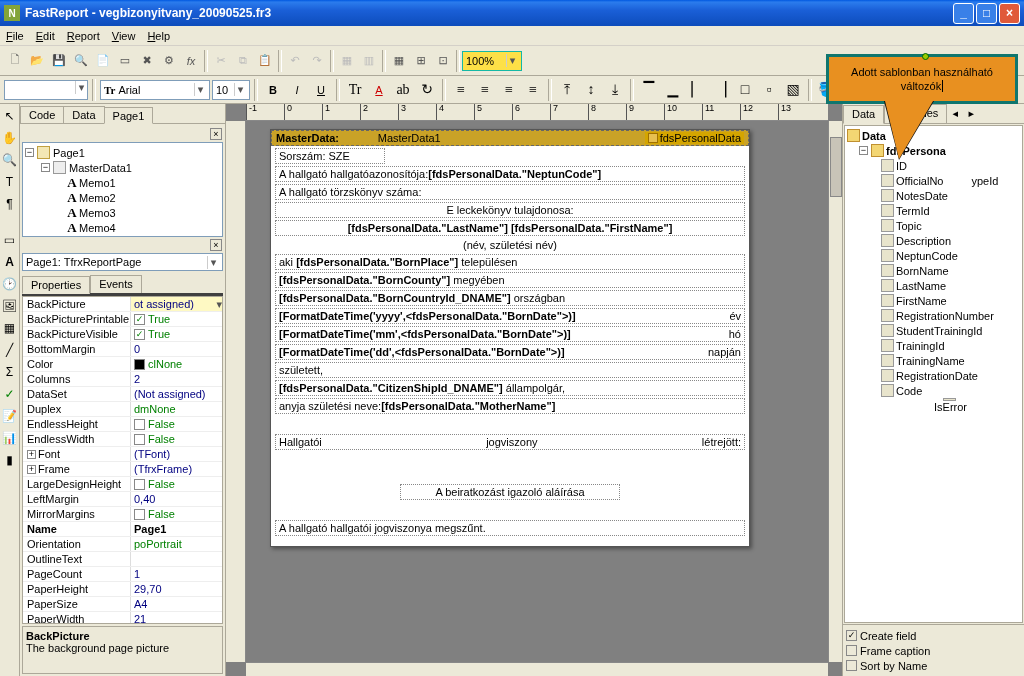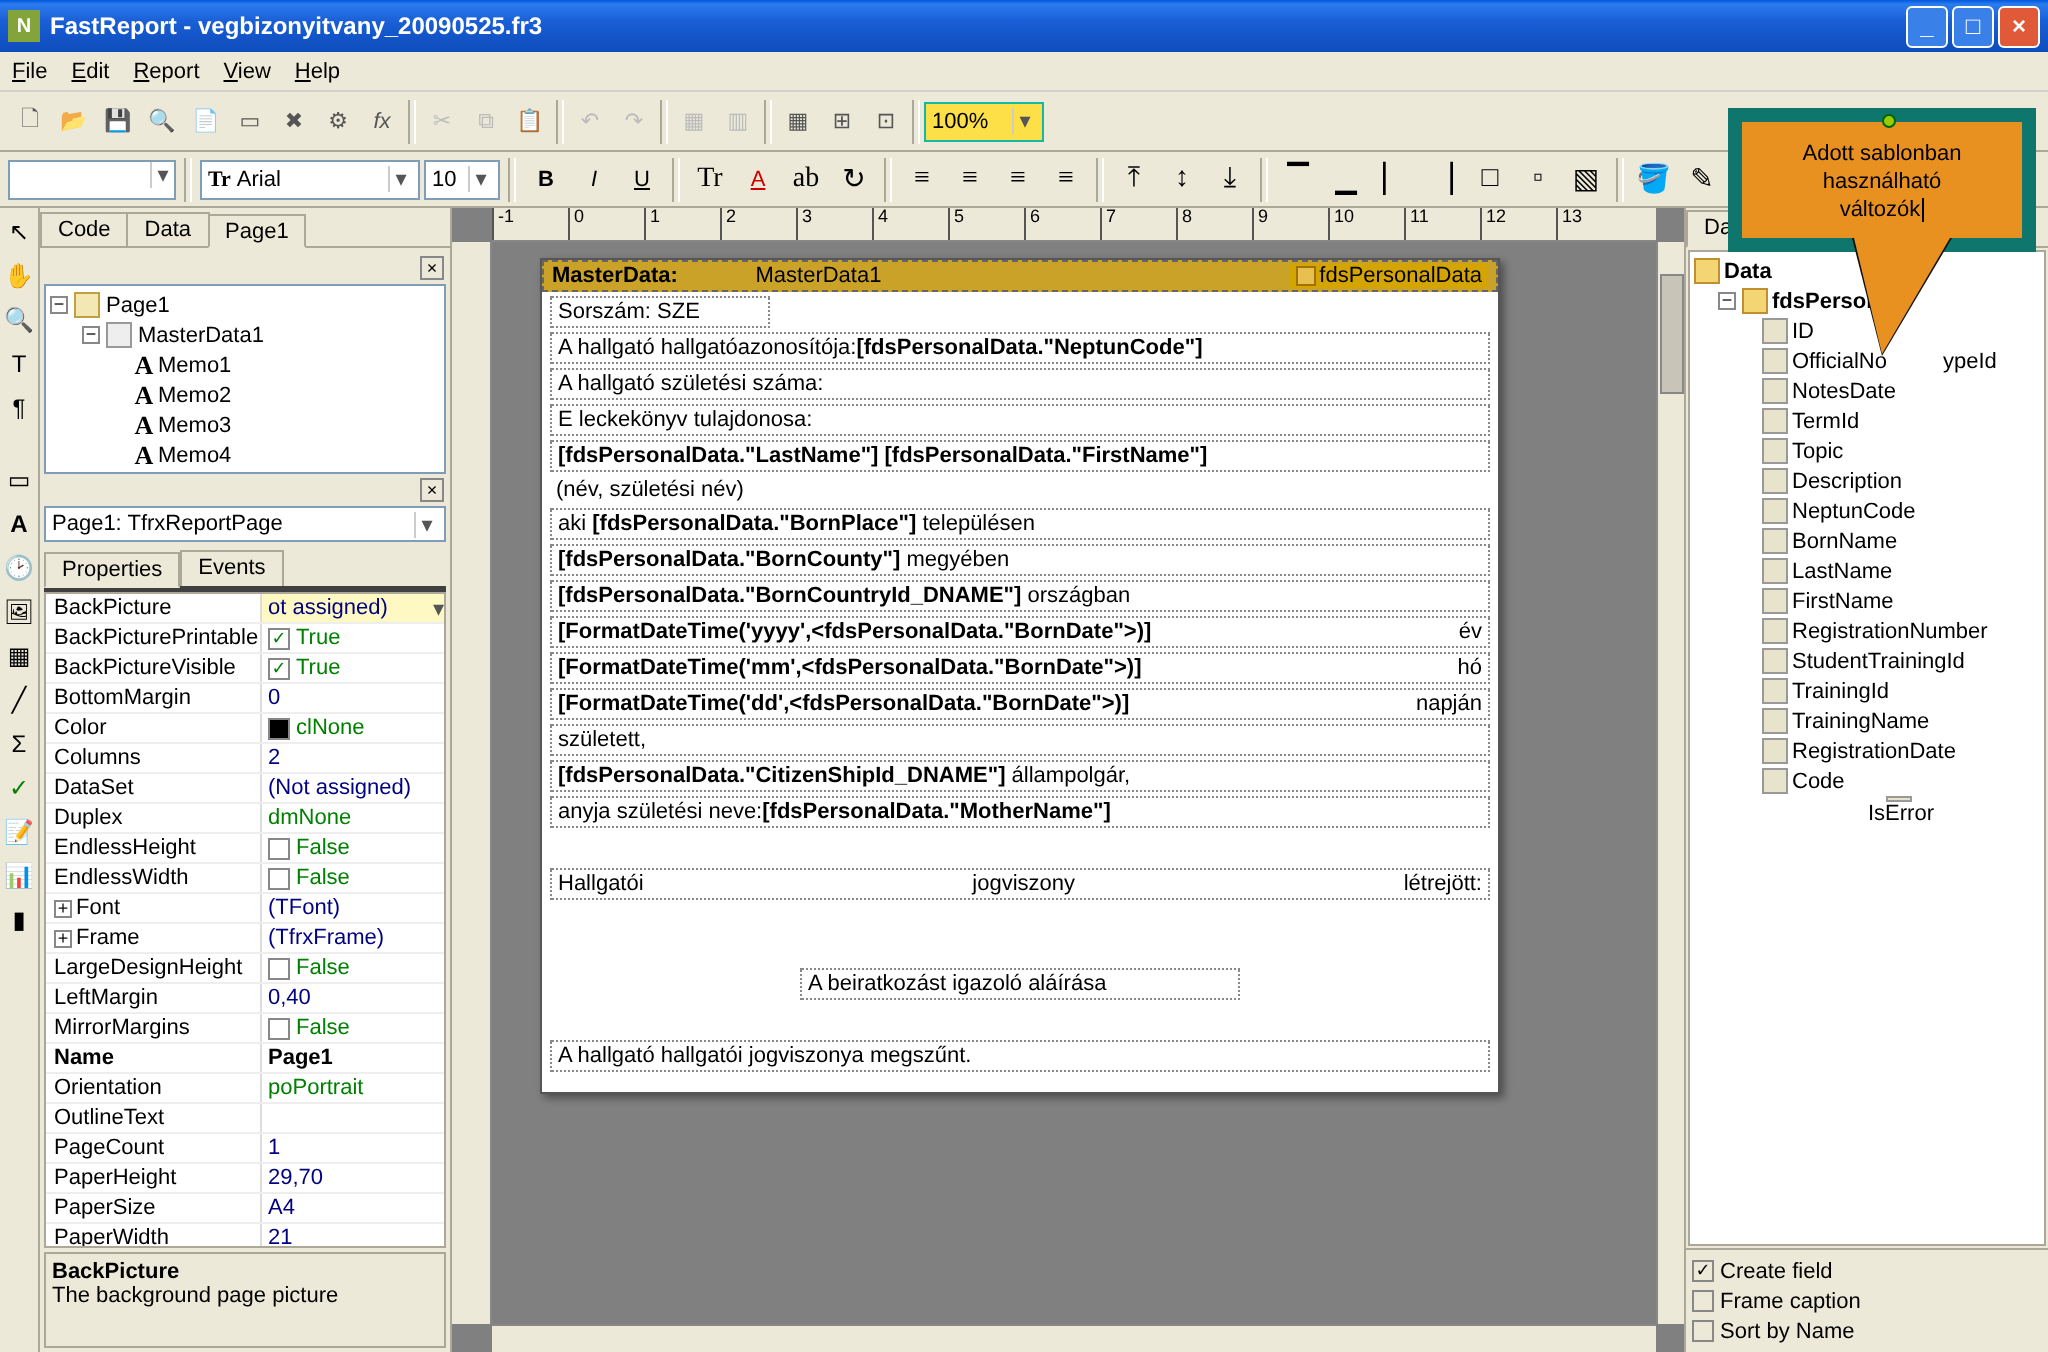--- a/index.html
+++ b/index.html
@@ -67,40 +67,40 @@
 .ruler-h { position:absolute; top:0; left:20px; right:14px; height:17px; background:#ece9d8; border-bottom:1px solid #888; display:flex; align-items:flex-end; overflow:hidden; }
 .ruler-h .tick { position:relative; width:38px; height:17px; border-left:1px solid #555; font-size:9px; padding-left:2px; }
 .ruler-v { position:absolute; top:17px; left:0; width:20px; bottom:14px; background:#ece9d8; border-right:1px solid #888; }
 .canvas { position:absolute; top:17px; left:20px; right:14px; bottom:14px; overflow:auto; background:#808080; }
 .page { background:white; width:480px; margin:8px auto 8px 24px; border:1px solid #555; box-shadow:2px 2px 4px rgba(0,0,0,.4); padding:0; }
 .band { background:#c9a227; color:#000; display:flex; padding:1px 4px; font-size:10px; border:1px dashed #666;gap:18px; }
 .band .bname { font-weight:bold; }
 .band .fds { background:#d4a500; padding:0 3px; margin-left:auto; display:flex;align-items:center; }
 .band .fds .ficon { width:10px;height:10px;background:#e8c050;border:1px solid #a07000;margin-right:2px; }
 .memo { border:1px dotted #888; padding:1px 3px; margin:2px 4px; font-size:11px; }
-.memo.center-t { }
+.memo.center-t { text-align:center; }
 .scroll-v { position:absolute; top:17px; right:0; width:14px; bottom:14px; background:#ece9d8; border-left:1px solid #888; }
 .scroll-v .thumb { background:#c8c4b8;border:1px solid #888; width:12px; height:60px; margin:16px auto; }
 .scroll-h { position:absolute; left:20px; right:14px; bottom:0; height:14px; background:#ece9d8; border-top:1px solid #888; }
 
 .rightpanel { width: 182px; background:#ece9d8; border-left:1px solid #aca899; display:flex; flex-direction:column; position:relative; }
 .rtabs { display:flex; height:20px; border-bottom:1px solid #aca899; }
 .rtab { padding:2px 8px; border:1px solid #aca899; border-bottom:none; }
 .rtab.active { background:#ece9d8; position:relative; top:1px; border-bottom:1px solid #ece9d8; }
 .rnav { width:16px; display:flex; align-items:center; justify-content:center; }
 .rtree { flex:1; background:white; border:1px solid #aca899; margin:1px; overflow:auto; padding:2px; }
 .rnode { display:flex; align-items:center; height:15px; white-space:nowrap; }
 .rnode .ic { width:13px;height:13px;margin-right:2px;display:flex;align-items:center;justify-content:center; }
 .ic.folder { background:#f3d673;border:1px solid #c09030; }
 .ic.field { background:#e8e4cc;border:1px solid #999; font-size:8px; }
 .rnode b { font-weight:bold; }
 .rchecks { border-top:1px solid #aca899; padding:3px; }
 .rchecks label { display:flex; align-items:center; height:15px; }
 
-.callout { position:absolute; top:54px; right:6px; width:154px; background:#e89020; border:7px solid #0f766e; padding:8px; z-index:50; text-align:center; font-size:12px; }
+.callout { position:absolute; top:54px; right:6px; width:192px; background:#e89020; border:3px solid #0f766e; padding:8px; z-index:50; text-align:center; font-size:12px; }
 .callout .cursor { display:inline-block; border-right:1px solid #000; padding-right:1px; }
 .callout-tail { position:absolute; top:100%; left:56px; width:0;height:0; border-left:14px solid transparent; border-right:34px solid transparent; border-top:58px solid #e89020; }
 .callout-tail2 { position:absolute; top:100%; left:55px; width:0;height:0; border-left:15px solid transparent; border-right:35px solid transparent; border-top:59px solid #111; z-index:-1;}
 .handle { position:absolute; width:7px;height:7px; background:#9c0; border:1px solid #060; border-radius:50%; }
 </style>
 </head>
 <body>
 
 <div class="titlebar">
   <div class="app-icon">N</div>
@@ -495,21 +495,21 @@
           <span class="fds">
               <span class="ficon"></span>
               <span>fdsPersonalData</span>
             </span>
         </div>
         <div class="memo" style="width:110px">Sorszám: SZE</div>
         <div class="memo" style="display:flex">
             <span>A hallgató hallgatóazonosítója:</span>
             <b>[fdsPersonalData."NeptunCode"]</b>
           </div>
-        <div class="memo">A hallgató születési száma:</div>
+        <div class="memo">A hallgató törzskönyv száma:</div>
         <div class="memo center-t">E leckekönyv tulajdonosa:</div>
         <div class="memo center-t"><b>[fdsPersonalData."LastName"] [fdsPersonalData."FirstName"]</b></div>
         <div class="memo center-t" style="border:none">(név, születési név)</div>
         <div class="memo"><span>aki </span><b>[fdsPersonalData."BornPlace"]</b><span> településen</span></div>
         <div class="memo"><b>[fdsPersonalData."BornCounty"]</b><span> megyében</span></div>
         <div class="memo"><b>[fdsPersonalData."BornCountryId_DNAME"]</b><span> országban</span></div>
         <div class="memo" style="display:flex;justify-content:space-between">
             <b>[FormatDateTime('yyyy',&lt;fdsPersonalData."BornDate"&gt;)]</b>
             <span>év</span>
           </div>

